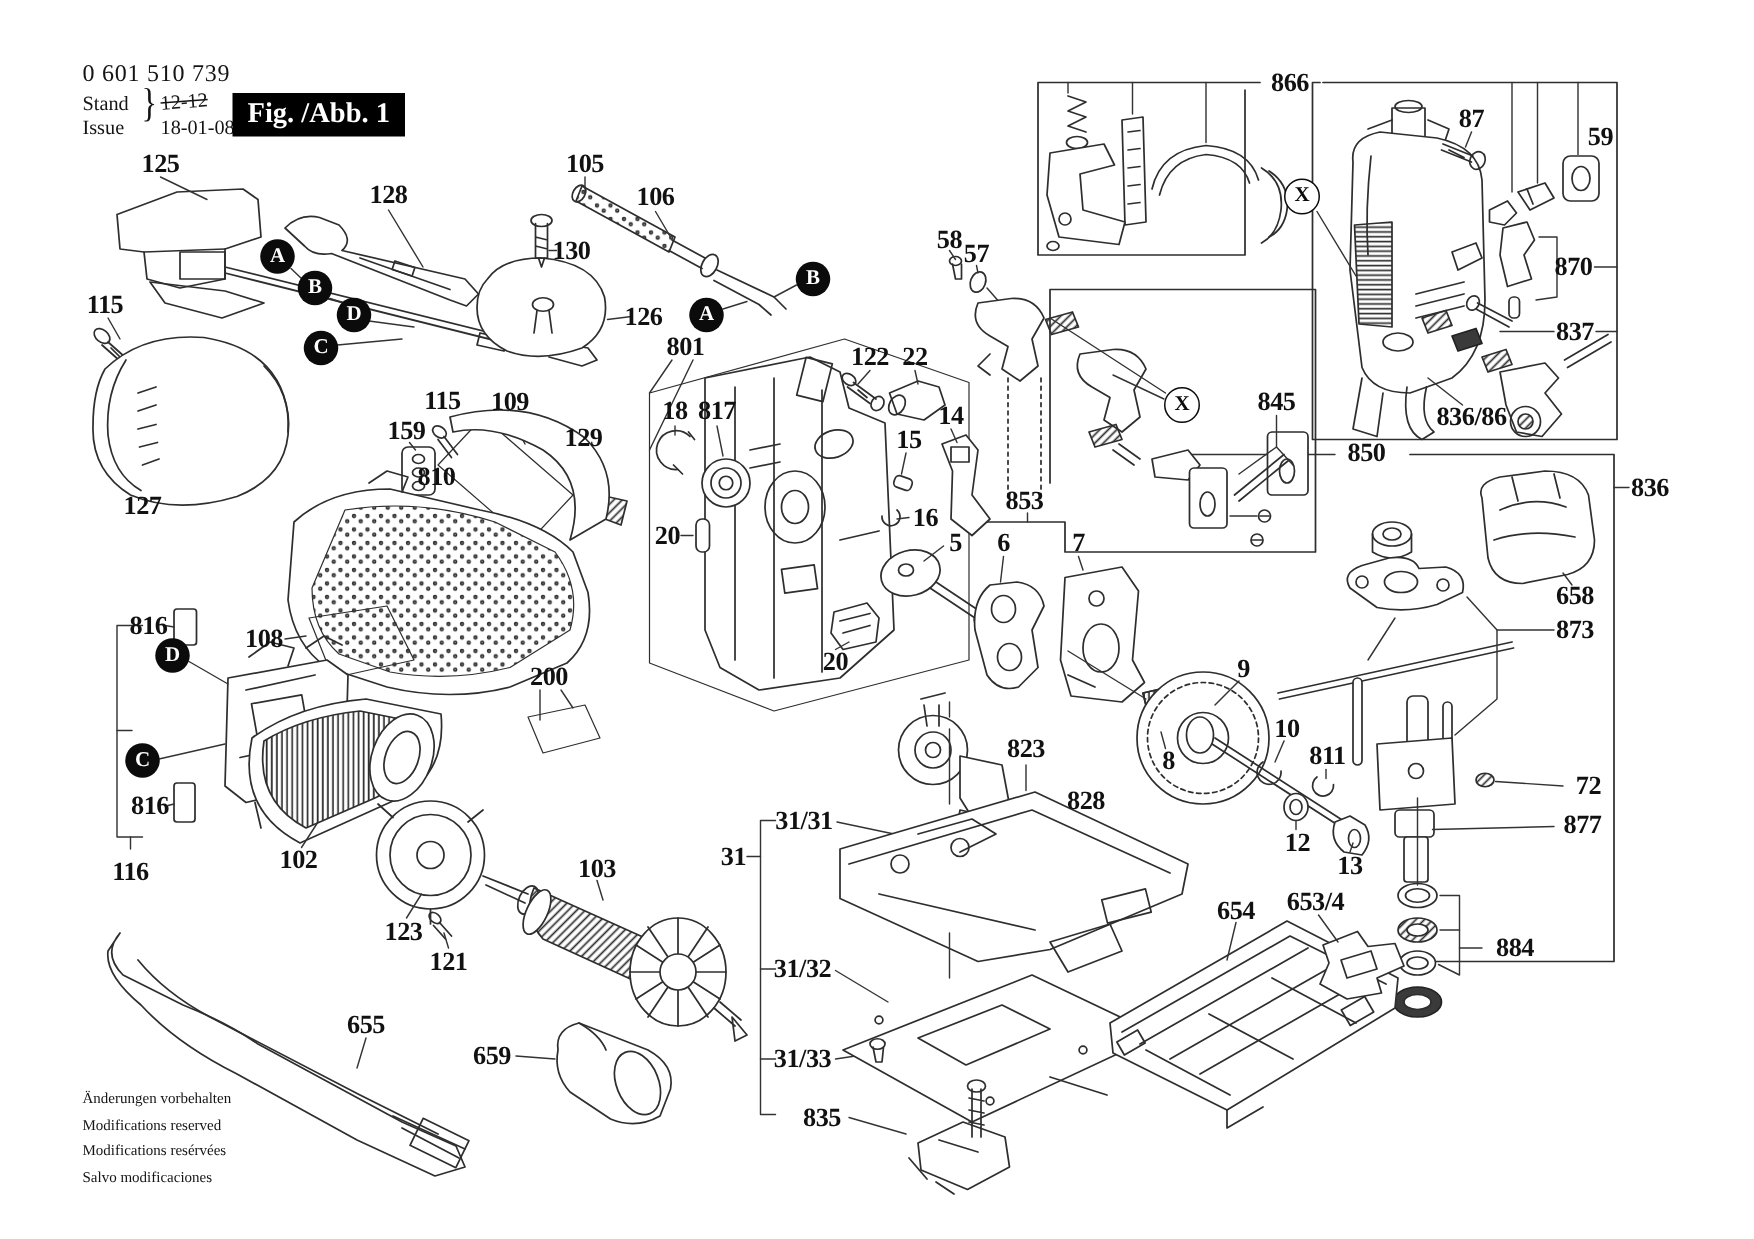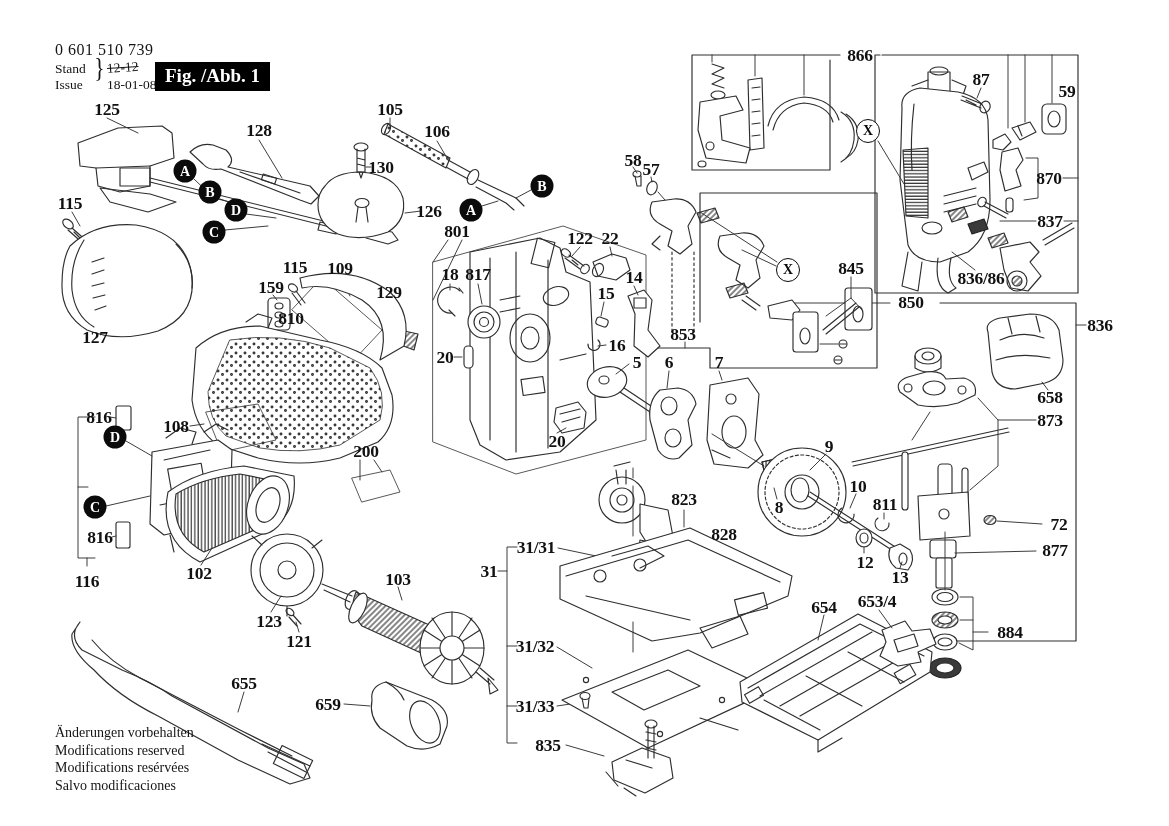--- a/index.html
+++ b/index.html
@@ -21,21 +21,21 @@
   .hdr{position:absolute;left:55px;top:42px;line-height:15px;}
   .pn{font-size:16px;letter-spacing:0.5px;}
   .stline{position:relative;font-size:13.5px;margin-top:4px;height:32px;width:200px;}
   .stw{position:absolute;left:0;top:0;}
   .isw{position:absolute;left:0;top:16px;}
   .brace{position:absolute;left:38px;top:0px;font-size:27px;font-weight:400;transform:scaleX(0.8);}
   .olddate{position:absolute;left:52px;top:-1px;text-decoration:line-through;transform:rotate(-4deg);}
   .newdate{position:absolute;left:52px;top:16px;}
   .figbadge{position:absolute;left:155px;top:62px;background:#000;color:#fff;
             font-weight:bold;font-size:19px;padding:3px 10px 4px 10px;}
-  .footer{position:absolute;left:55px;top:724px;font-size:14px;line-height:17.5px;}
+  .footer{position:absolute;left:55px;top:724px;font-size:10px;line-height:17.5px;}
   .callout{position:absolute;transform:translate(-50%,-50%);font-weight:bold;font-size:17.5px;
            letter-spacing:-0.3px;white-space:nowrap;color:#111;}
   .marker{position:absolute;transform:translate(-50%,-50%);width:23px;height:23px;border-radius:50%;
           display:flex;align-items:center;justify-content:center;font-weight:bold;font-size:14px;}
   .marker.filled{background:#0b0b0b;color:#fff;}
   .marker.outline{background:#fff;color:#0b0b0b;border:1.8px solid #0b0b0b;width:22px;height:22px;}
 </style>
 </head>
 <body>
 

